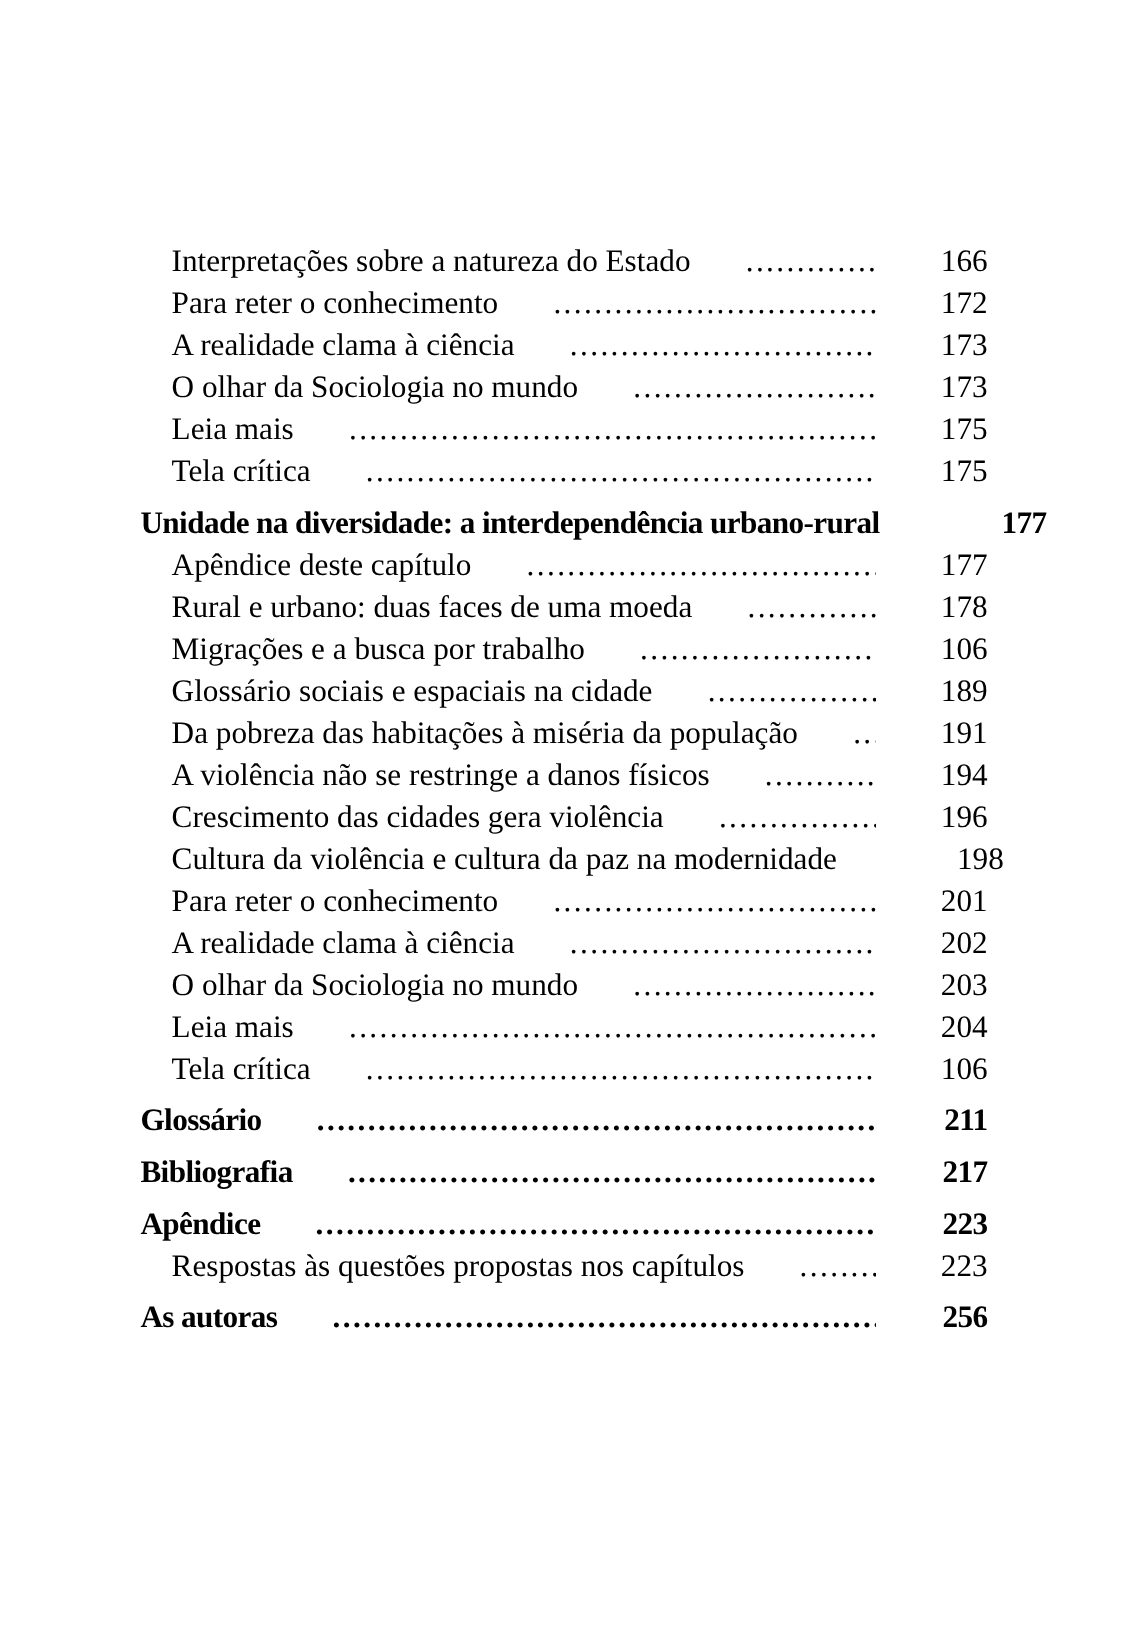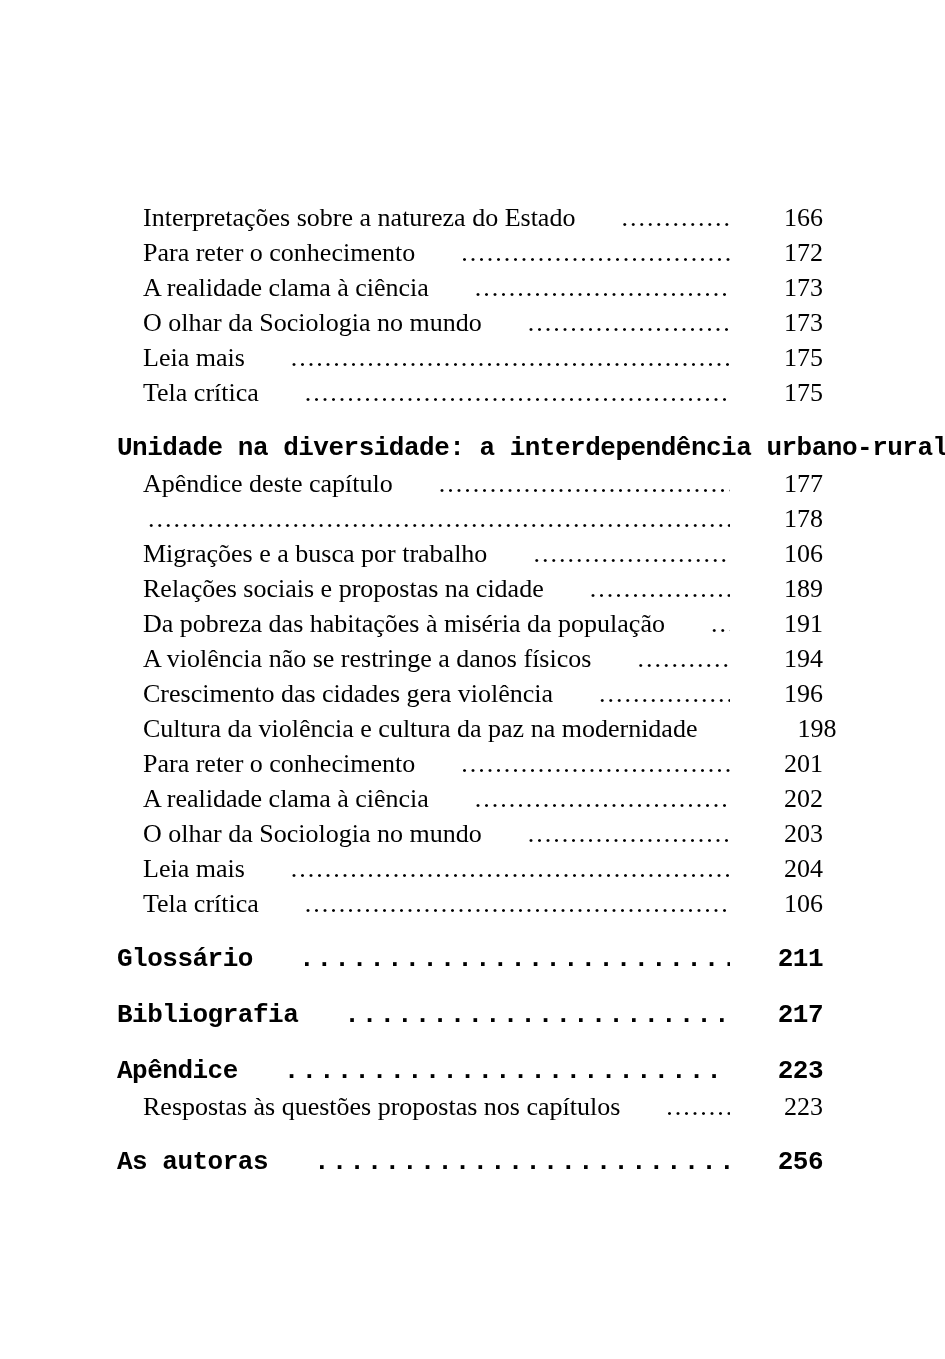--- a/index.html
+++ b/index.html
@@ -30,23 +30,22 @@
     display: flex;
     align-items: flex-start;
     height: 35px;
     line-height: 35px;
     font-size: 26px;
     white-space: nowrap;
     gap: 41px;
   }
   .row.chapter {
     font-weight: bold;
-    margin-top: 21px;
+    margin-top: 8px;
     letter-spacing: -0.5px;
-    font-family: Liberation Mono, monospace;
   }
   .row.sub {
     padding-left: 26px;
   }
   .label {
     flex: 0 0 auto;
   }
   .dots {
     flex: 1 1 auto;
     overflow: hidden;
@@ -110,32 +109,33 @@
     <span class="pagenum">177</span>
   </div>
 
   <div class="row sub">
     <span class="label">Apêndice deste capítulo</span>
     <span class="dots"></span>
     <span class="pagenum">177</span>
   </div>
 
   <div class="row sub">
+    <span class="label">Rural e urbano: duas faces de uma moeda</span>
     <span class="dots"></span>
     <span class="pagenum">178</span>
   </div>
 
   <div class="row sub">
     <span class="label">Migrações e a busca por trabalho</span>
     <span class="dots"></span>
     <span class="pagenum">106</span>
   </div>
 
   <div class="row sub">
-    <span class="label">Relações sociais e propostas na cidade</span>
+    <span class="label">Glossário sociais e espaciais na cidade</span>
     <span class="dots"></span>
     <span class="pagenum">189</span>
   </div>
 
   <div class="row sub">
     <span class="label">Da pobreza das habitações à miséria da população</span>
     <span class="dots"></span>
     <span class="pagenum">191</span>
   </div>
 

